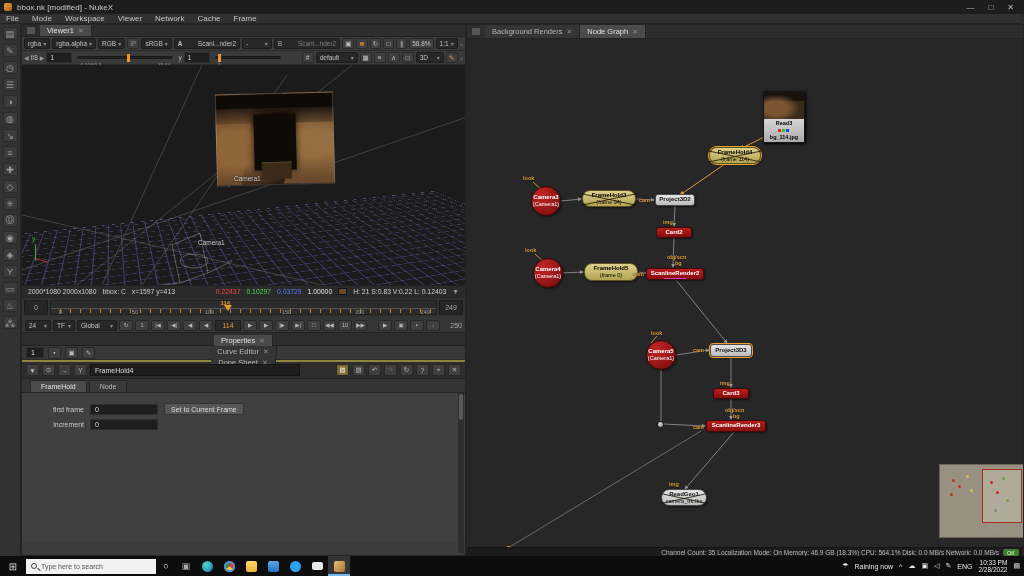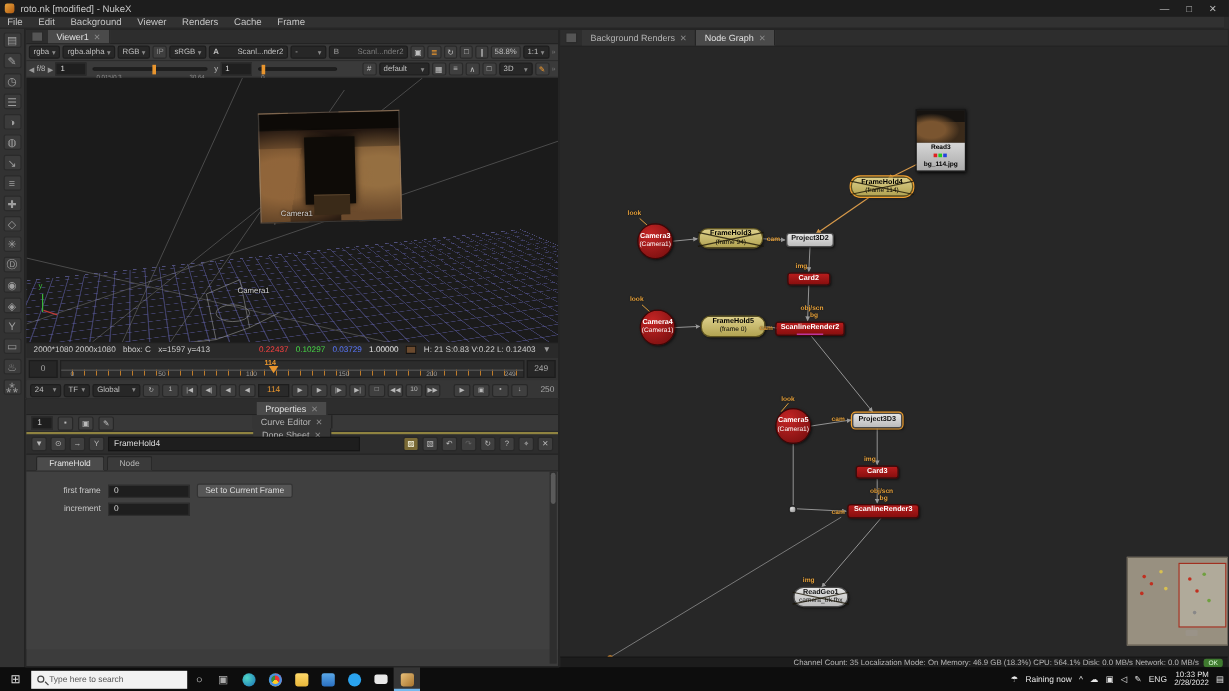--- a/index.html
+++ b/index.html
@@ -140,34 +140,34 @@
   .appico .sq{width:11px;height:11px;border-radius:2px;}
   .appico.active{background:#353535;box-shadow:inset 0 -2px 0 #76b9ed;}
   #tb-right{margin-left:auto;display:flex;align-items:center;gap:6px;padding-right:4px;font-size:7px;}
   #tb-clock{text-align:right;line-height:1.15;font-size:6.5px;}
 </style>
 </head>
 <body>
 
 <div id="titlebar">
   <span class="applogo"></span>
-  <span>roto.nk [modified] - NukeX</span>
+  <span>bbox.nk [modified] - NukeX</span>
   <span class="winbtns">
     <span>—</span>
     <span>□</span>
     <span>✕</span>
   </span>
 </div>
 
 <div id="menubar">
   <span>File</span>
-  <span>Edit</span>
-  <span>Background</span>
+  <span>Mode</span>
+  <span>Workspace</span>
   <span>Viewer</span>
-  <span>Renders</span>
+  <span>Network</span>
   <span>Cache</span>
   <span>Frame</span>
 </div>
 
 <div id="tooldock">
   <span class="ticon">▤</span>
   <span class="ticon">✎</span>
   <span class="ticon">◷</span>
   <span class="ticon">☰</span>
   <span class="ticon">◑</span>

